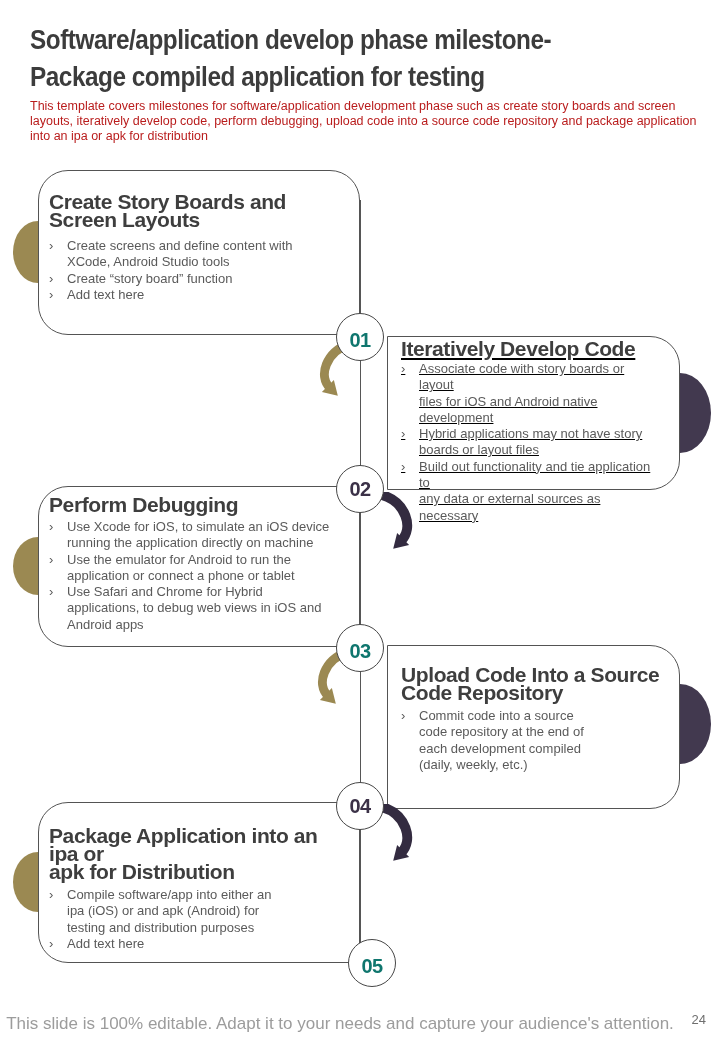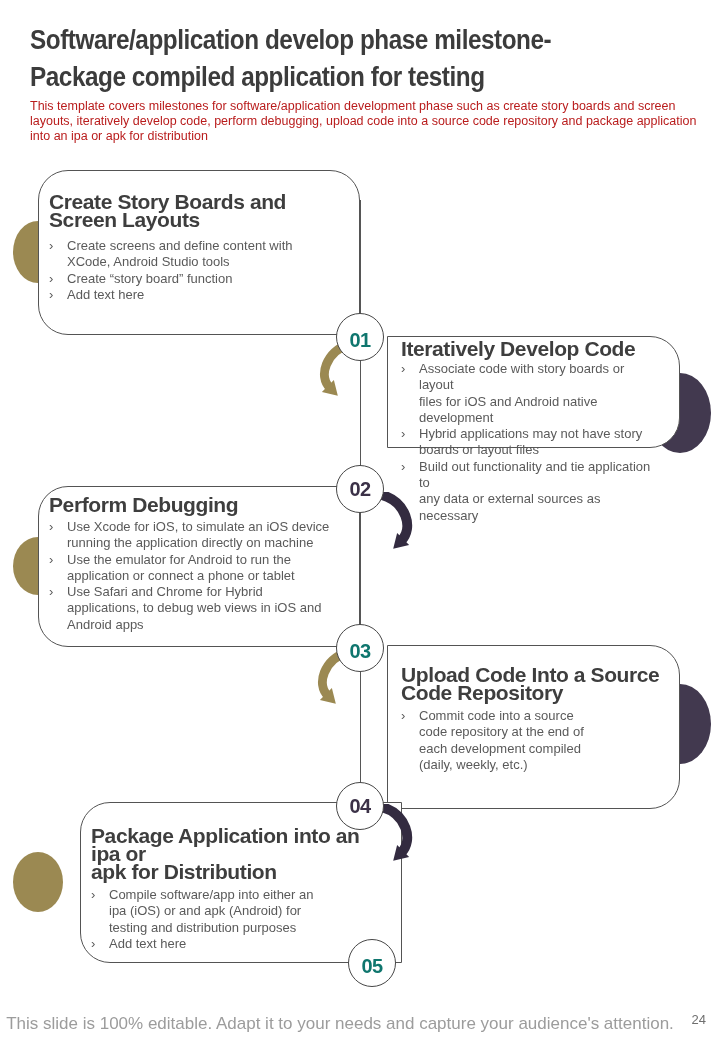--- a/index.html
+++ b/index.html
@@ -19,27 +19,27 @@
   
   .mbox{position:absolute;box-sizing:border-box;background:#fff;border:1.2px solid #545454;z-index:2;}
   .mbox h2{margin:0;font-size:21px;line-height:18px;font-weight:700;color:#3e3e3e;
            letter-spacing:-0.4px;white-space:pre-line;}
   .mbox ul{margin:0;padding:0;list-style:none;}
   .mbox li{display:flex;font-size:13px;line-height:16.3px;color:#5a5a5a;}
   .bm{flex:0 0 18px;width:18px;}
   .bt{white-space:pre-line;}
   .b1{left:38px;top:170px;width:322px;height:165px;border-radius:30px 30px 0 30px;padding:22px 8px 0 10px;}
   .b1 ul{margin-top:9px;}
-  .b2{left:387px;top:336px;width:293px;height:112px;border-radius:0 30px 30px 0;padding:3px 20px 0 13px;}
+  .b2{left:387px;top:336px;width:293px;height:154px;border-radius:0 30px 30px 0;padding:3px 20px 0 13px;text-decoration:underline;}
   .b2 ul{margin-top:3px;}
   .b3{left:38px;top:486px;width:322px;height:161px;border-radius:30px 0 0 30px;padding:9px 8px 0 10px;}
   .b3 ul{margin-top:5px;}
   .b4{left:387px;top:645px;width:293px;height:164px;border-radius:0 30px 30px 0;padding:20px 6px 0 13px;}
   .b4 ul{margin-top:6px;}
-  .b5{left:38px;top:802px;width:322px;height:161px;border-radius:30px 0 0 30px;padding:24px 8px 0 10px;margin-left:42px;}
+  .b5{left:38px;top:802px;width:322px;height:161px;border-radius:30px 0 0 30px;padding:24px 8px 0 10px;}
   .b5 ul{margin-top:6px;}
 
   
   .node{position:absolute;width:48px;height:48px;box-sizing:border-box;border:1.4px solid #474747;
         border-radius:50%;background:#fff;z-index:3;display:flex;align-items:center;justify-content:center;}
   .node span{font-size:20px;font-weight:700;letter-spacing:-0.5px;}
   .num-gold{color:#0f766e;margin-top:6px;}
   .num-purple{color:#3b3147;}
   .n1{left:336px;top:313px;} .n2{left:336px;top:465px;} .n3{left:336px;top:624px;}
   .n4{left:336px;top:782px;} .n5{left:348px;top:939px;}

